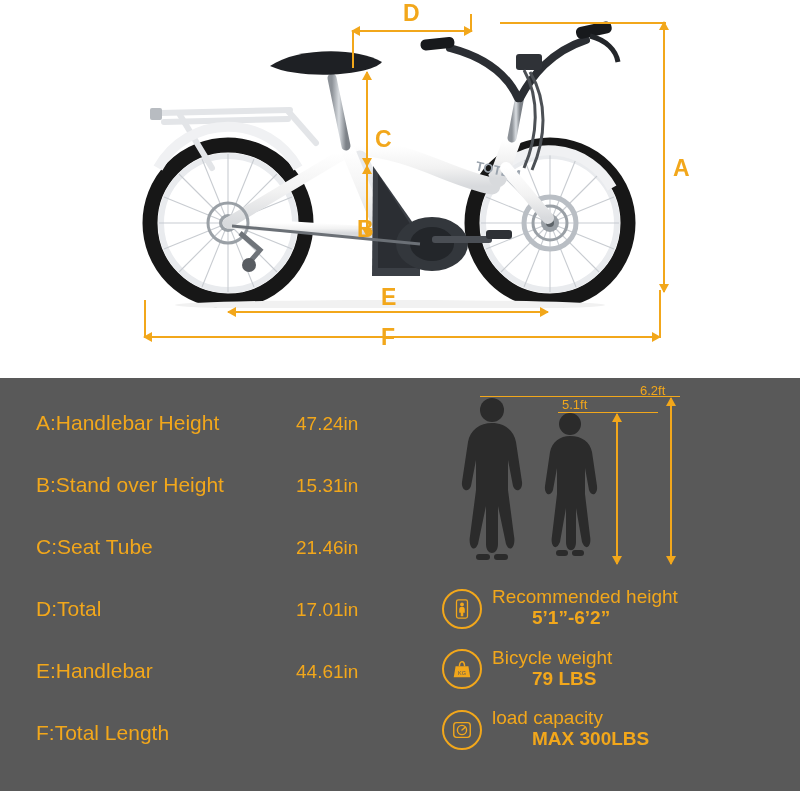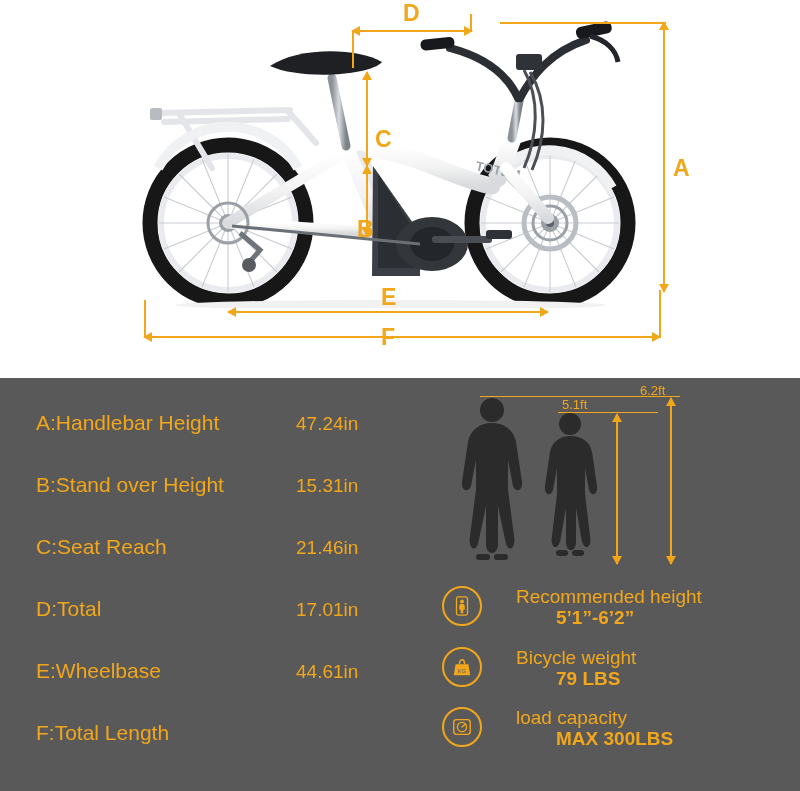--- a/index.html
+++ b/index.html
@@ -126,23 +126,22 @@
   }
 
   
   .info-rows {
     position: absolute;
     left: 442px; top: 208px;
     width: 350px;
   }
   .info-row {
     display: flex;
-    align-items: flex-start;
+    align-items: flex-end;
     margin-bottom: 18px;
-    gap: 24px;
   }
   .circ {
     width: 40px; height: 40px;
     border-radius: 50%;
     border: 2px solid #F2A71B;
     display: flex;
     align-items: center;
     justify-content: center;
     flex: 0 0 auto;
     margin-right: 10px;
@@ -351,29 +350,29 @@
     <div class="spec-list">
       <div class="spec-row">
         <div class="spec-name">A:Handlebar Height</div>
         <div class="spec-val">47.24in</div>
       </div>
       <div class="spec-row">
         <div class="spec-name">B:Stand over Height</div>
         <div class="spec-val">15.31in</div>
       </div>
       <div class="spec-row">
-        <div class="spec-name">C:Seat Reach</div>
+        <div class="spec-name">C:Seat Tube</div>
         <div class="spec-val">21.46in</div>
       </div>
       <div class="spec-row">
         <div class="spec-name">D:Total</div>
         <div class="spec-val">17.01in</div>
       </div>
       <div class="spec-row">
-        <div class="spec-name">E:Wheelbase</div>
+        <div class="spec-name">E:Handlebar</div>
         <div class="spec-val">44.61in</div>
       </div>
       <div class="spec-row">
         <div class="spec-name">F:Total Length</div>
       </div>
     </div>
 
     <div class="people">
       <svg viewBox="0 0 350 190" width="350" height="190">
 

